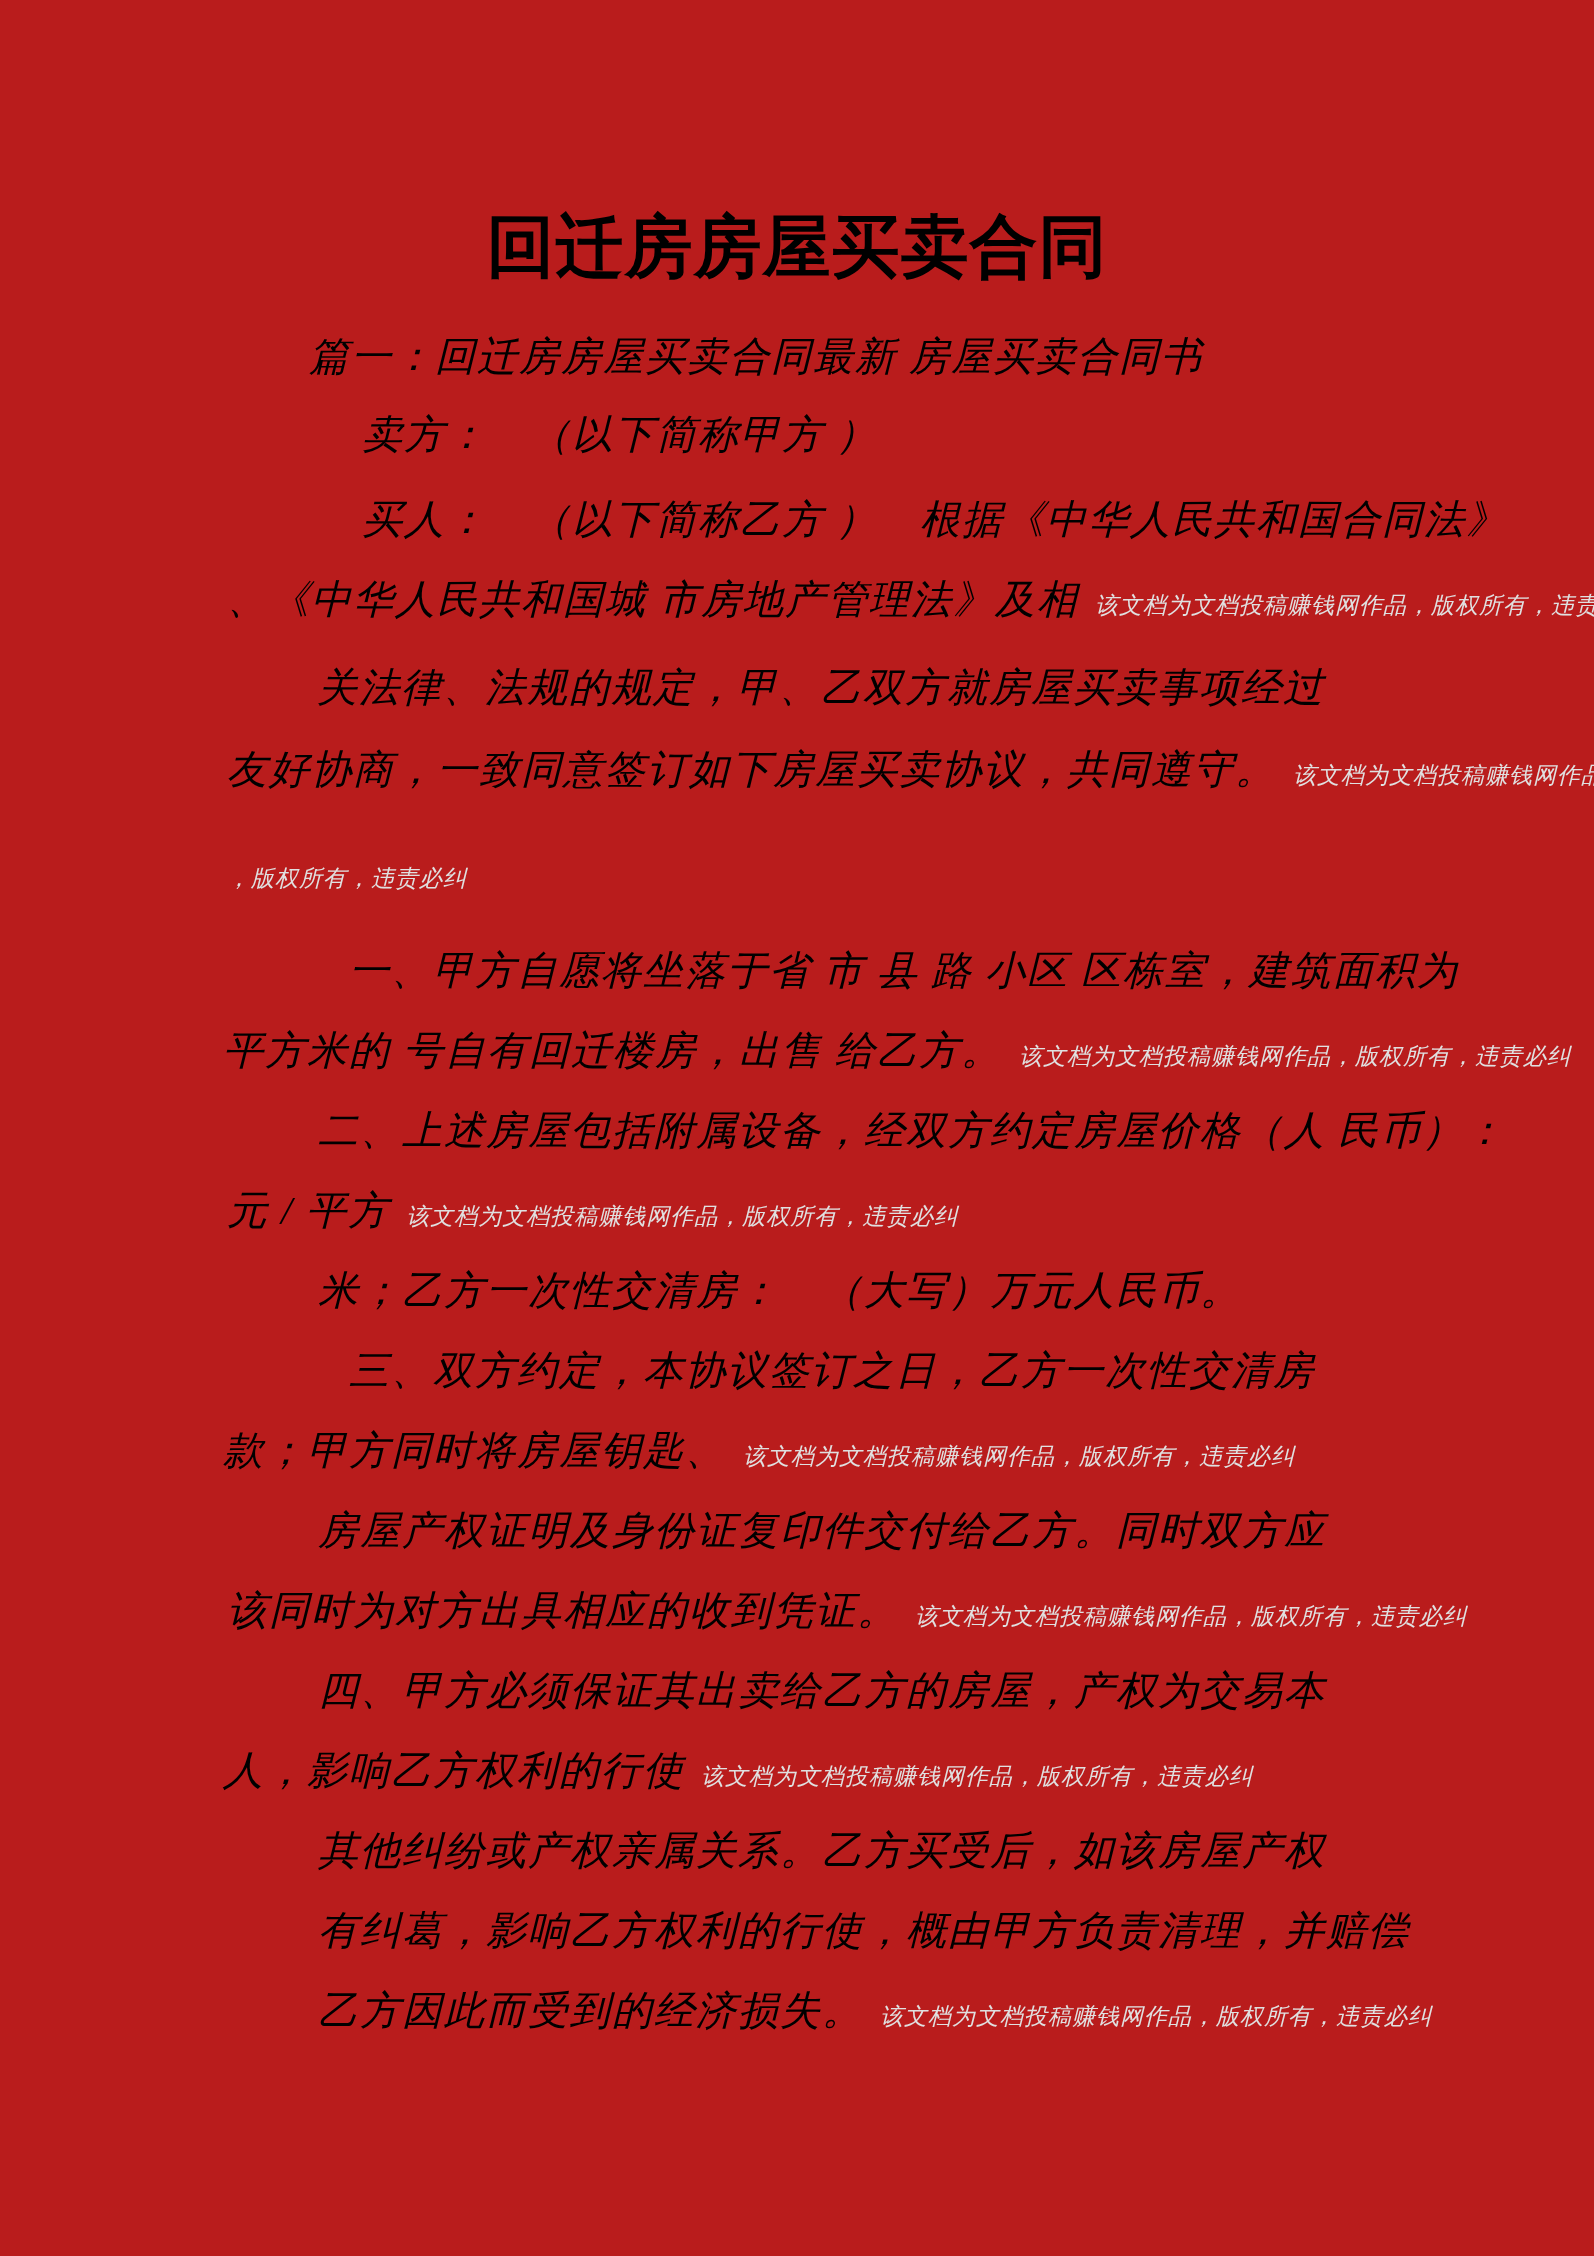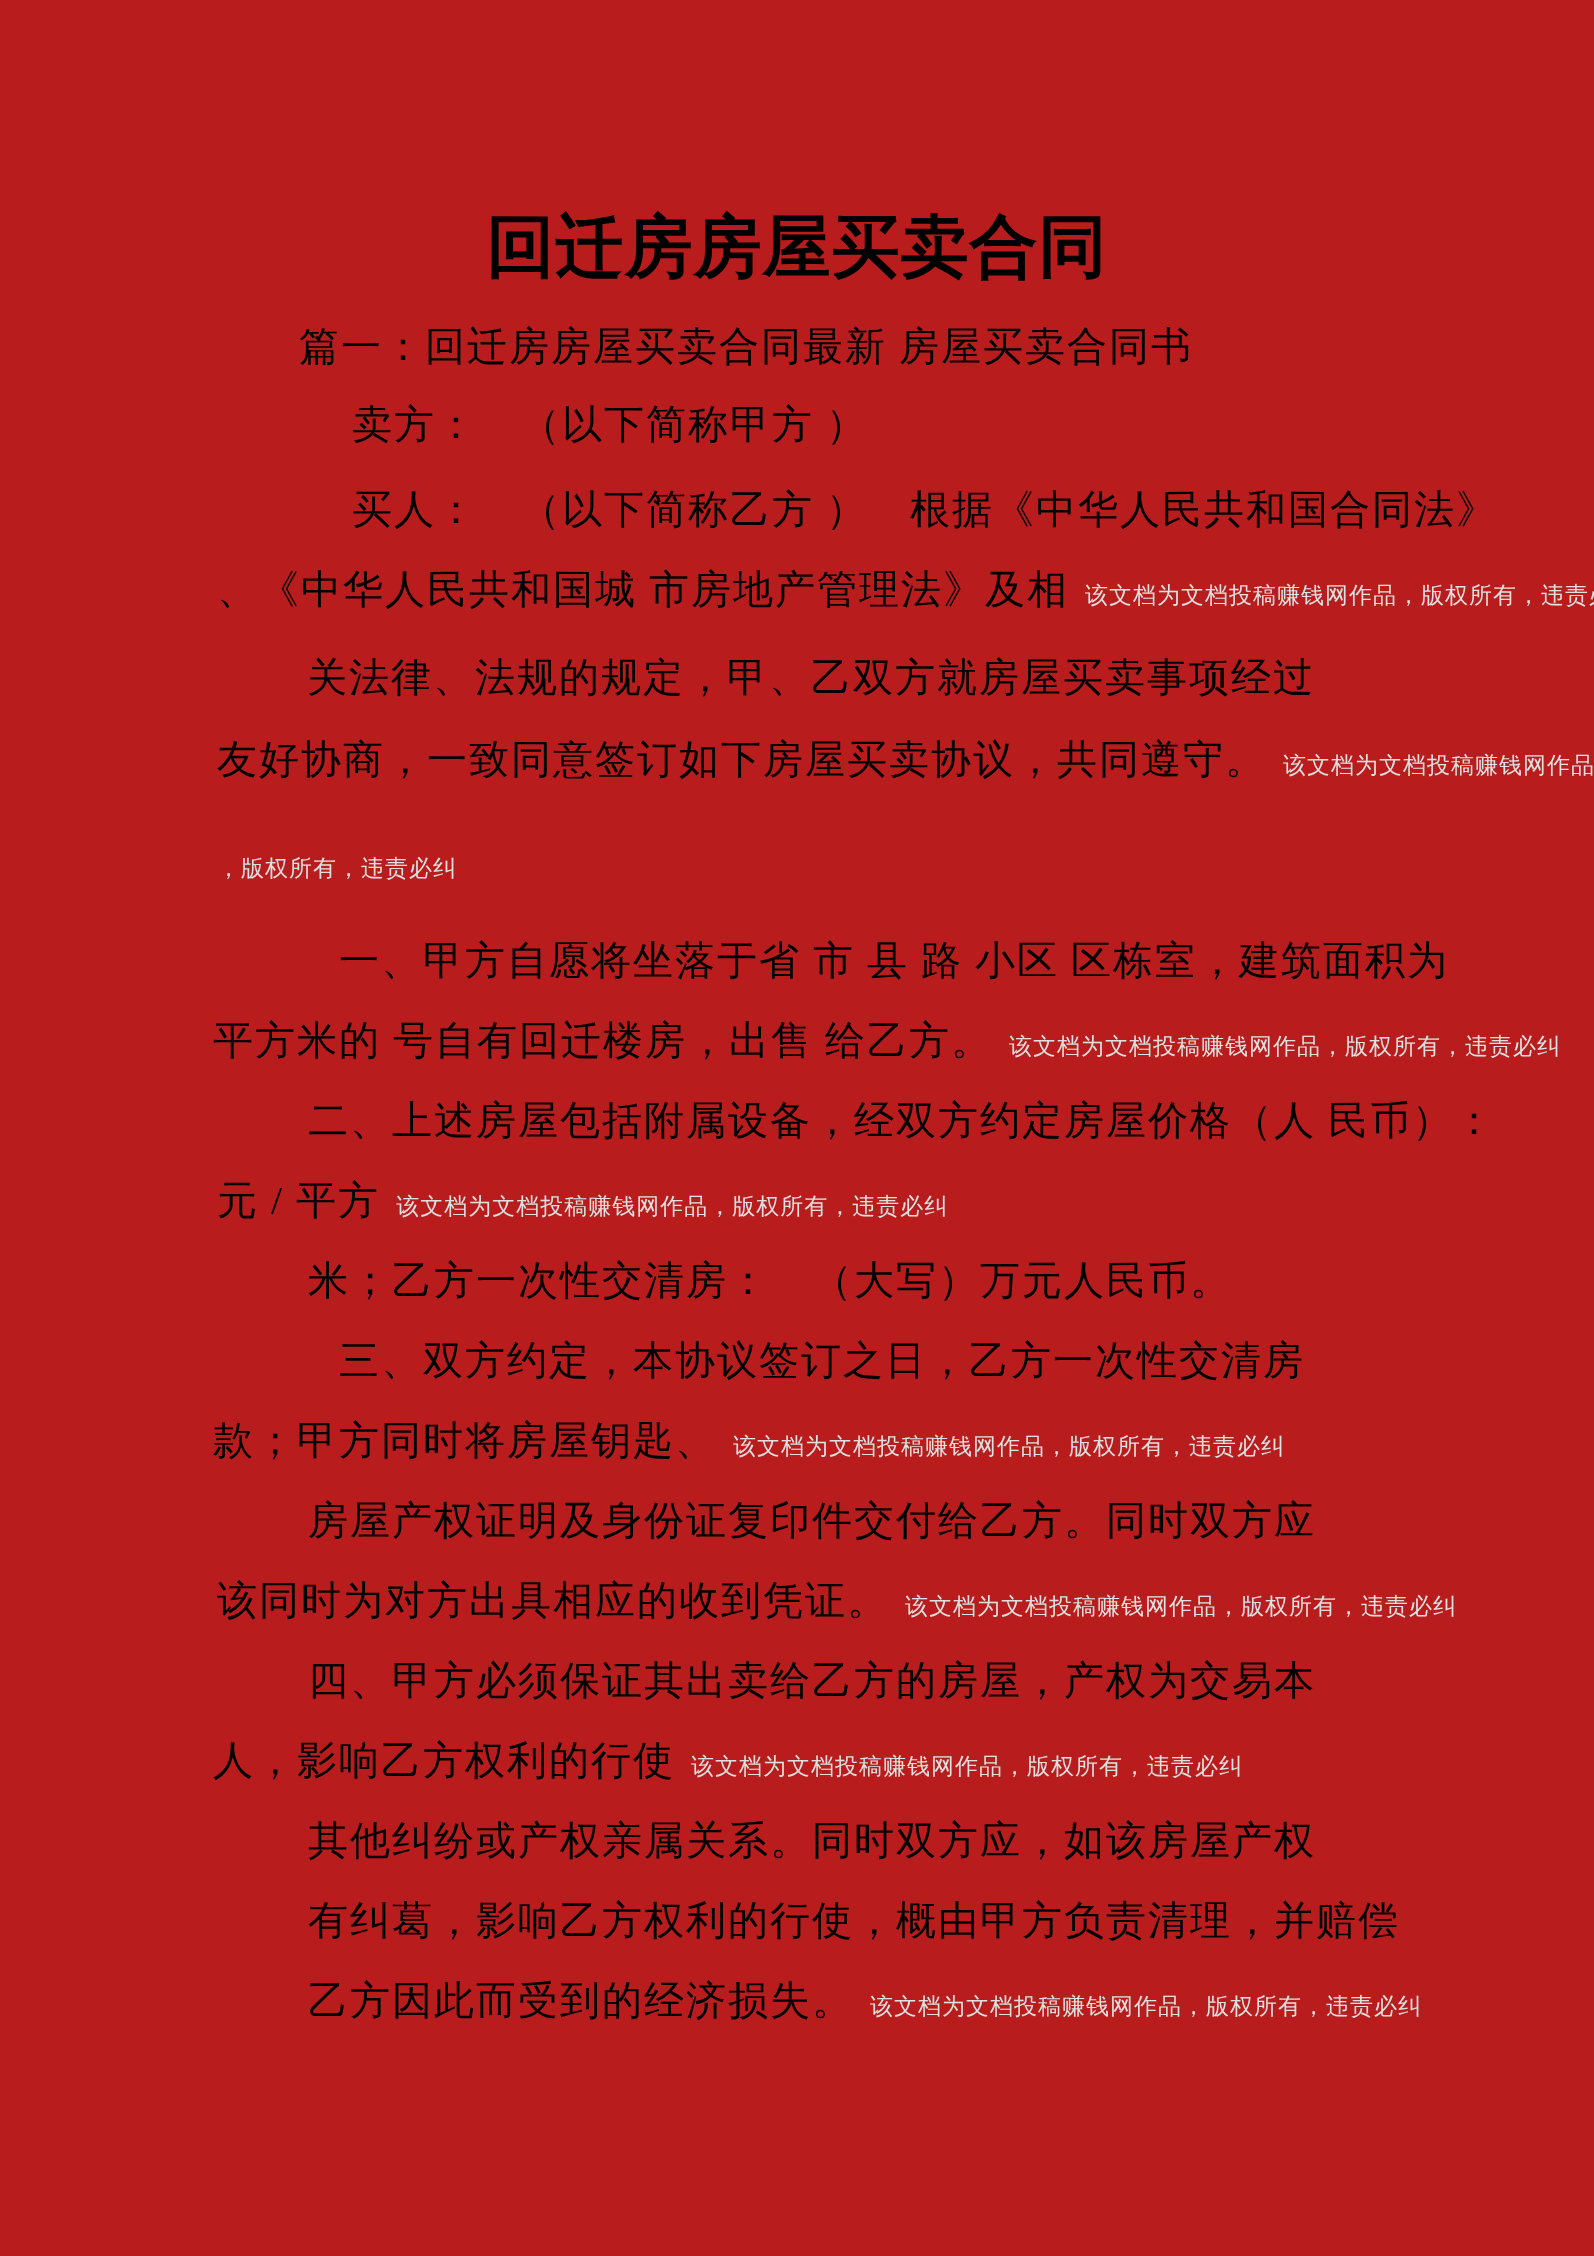--- a/index.html
+++ b/index.html
@@ -24,26 +24,27 @@
     margin: 0;
     text-align: center;
     font-family: "Liberation Sans", sans-serif;
     font-weight: 700;
     font-size: 68px;
     letter-spacing: 1px;
     white-space: pre;
   }
   .line {
     position: absolute;
-    margin: 2px;
+    margin: 12px;
     white-space: pre;
     font-size: 40px;
     letter-spacing: 2px;
     line-height: 1.15;
     font-family: "Liberation Serif", serif;
+    font-style: italic;
   }
   .line .body-text {
     white-space: pre;
   }
   .wm {
     font-family: "Liberation Sans", sans-serif;
     font-size: 23px;
     letter-spacing: 1px;
     color: #e0e0e0;
     white-space: pre;
@@ -69,17 +70,17 @@
       <div class="line" style="left: 211px; top: 1016px;"><span class="body-text">平方米的 号自有回迁楼房，出售 给乙方。</span><span class="wm after-text">该文档为文档投稿赚钱网作品，版权所有，违责必纠</span></div>
       <div class="line" style="left: 306px; top: 1096px;"><span class="body-text">二、上述房屋包括附属设备，经双方约定房屋价格（人 民币）：</span></div>
       <div class="line" style="left: 215px; top: 1176px;"><span class="body-text">元 / 平方</span><span class="wm after-text">该文档为文档投稿赚钱网作品，版权所有，违责必纠</span></div>
       <div class="line" style="left: 306px; top: 1256px;"><span class="body-text">米；乙方一次性交清房：　（大写）万元人民币。</span></div>
       <div class="line" style="left: 337px; top: 1336px;"><span class="body-text">三、双方约定，本协议签订之日，乙方一次性交清房</span></div>
       <div class="line" style="left: 211px; top: 1416px;"><span class="body-text">款；甲方同时将房屋钥匙、</span><span class="wm after-text">该文档为文档投稿赚钱网作品，版权所有，违责必纠</span></div>
       <div class="line" style="left: 306px; top: 1496px;"><span class="body-text">房屋产权证明及身份证复印件交付给乙方。同时双方应</span></div>
       <div class="line" style="left: 215px; top: 1576px;"><span class="body-text">该同时为对方出具相应的收到凭证。</span><span class="wm after-text">该文档为文档投稿赚钱网作品，版权所有，违责必纠</span></div>
       <div class="line" style="left: 306px; top: 1656px;"><span class="body-text">四、甲方必须保证其出卖给乙方的房屋，产权为交易本</span></div>
       <div class="line" style="left: 211px; top: 1736px;"><span class="body-text">人，影响乙方权利的行使</span><span class="wm after-text">该文档为文档投稿赚钱网作品，版权所有，违责必纠</span></div>
-      <div class="line" style="left: 306px; top: 1816px;"><span class="body-text">其他纠纷或产权亲属关系。同时双方应，如该房屋产权</span></div>
+      <div class="line" style="left: 306px; top: 1816px;"><span class="body-text">其他纠纷或产权亲属关系。乙方买受后，如该房屋产权</span></div>
       <div class="line" style="left: 306px; top: 1896px;"><span class="body-text">有纠葛，影响乙方权利的行使，概由甲方负责清理，并赔偿</span></div>
       <div class="line" style="left: 306px; top: 1976px;"><span class="body-text">乙方因此而受到的经济损失。</span><span class="wm after-text">该文档为文档投稿赚钱网作品，版权所有，违责必纠</span></div>
     </div>
 </div>
 
 </body></html>

